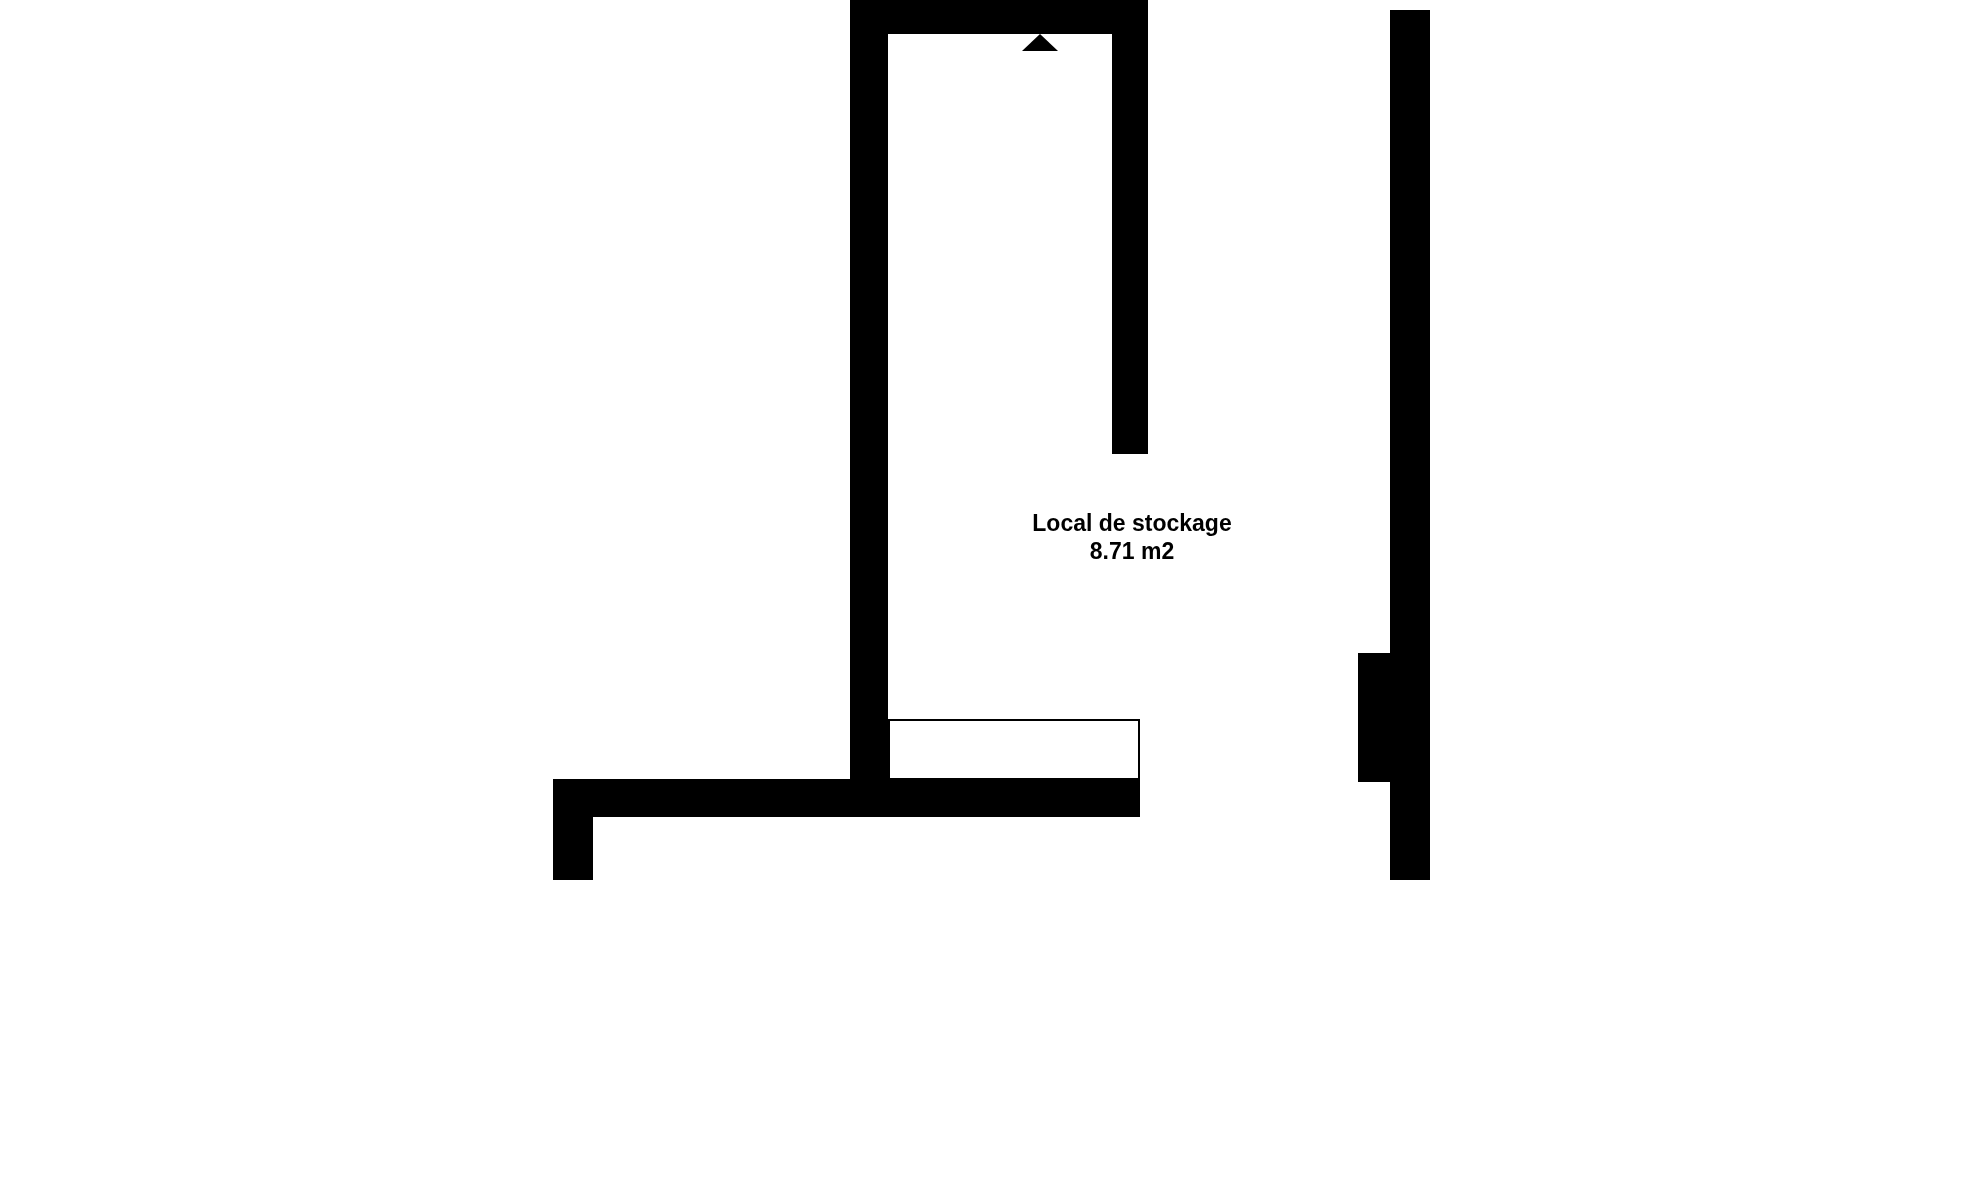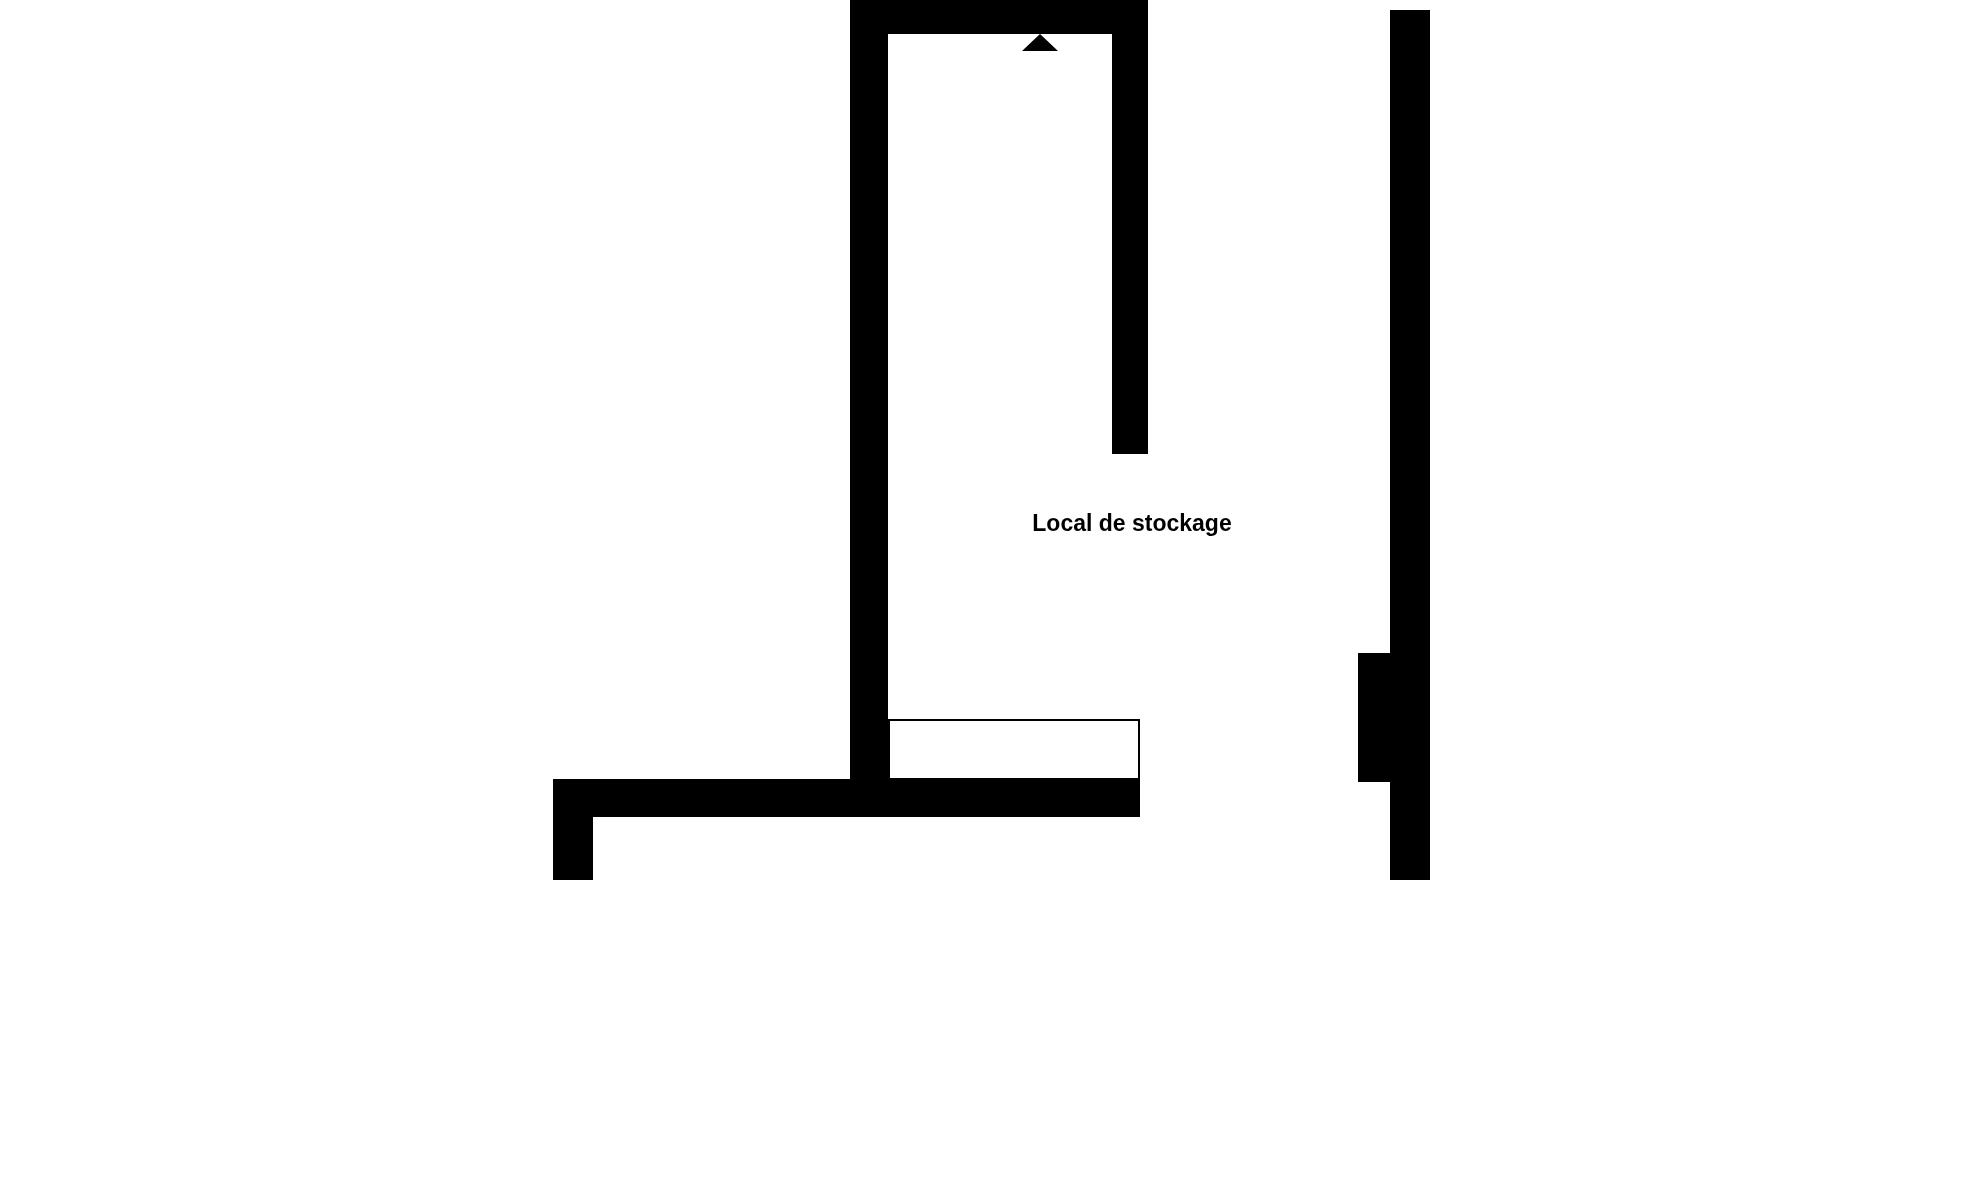--- a/index.html
+++ b/index.html
@@ -107,15 +107,16 @@
       </svg>
   </div>
   <div class="marker" id="marker-right">
     <svg width="14" height="27" viewBox="0 0 14 27">
         <polygon points="0,0 0,27 14,13.5" fill="#000000"></polygon>
       </svg>
   </div>
 
   <div class="room-label">
     <div>Local de stockage</div>
+    <div>8.71 m2</div>
   </div>
 
 </div>
 
 </body></html>

